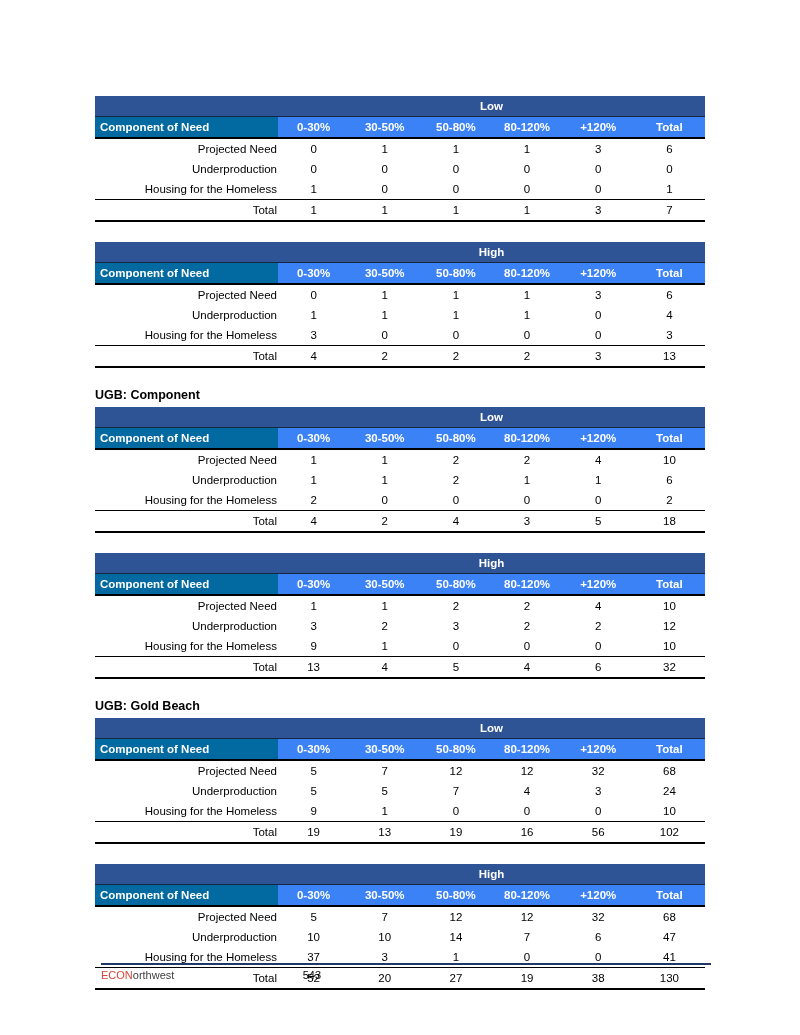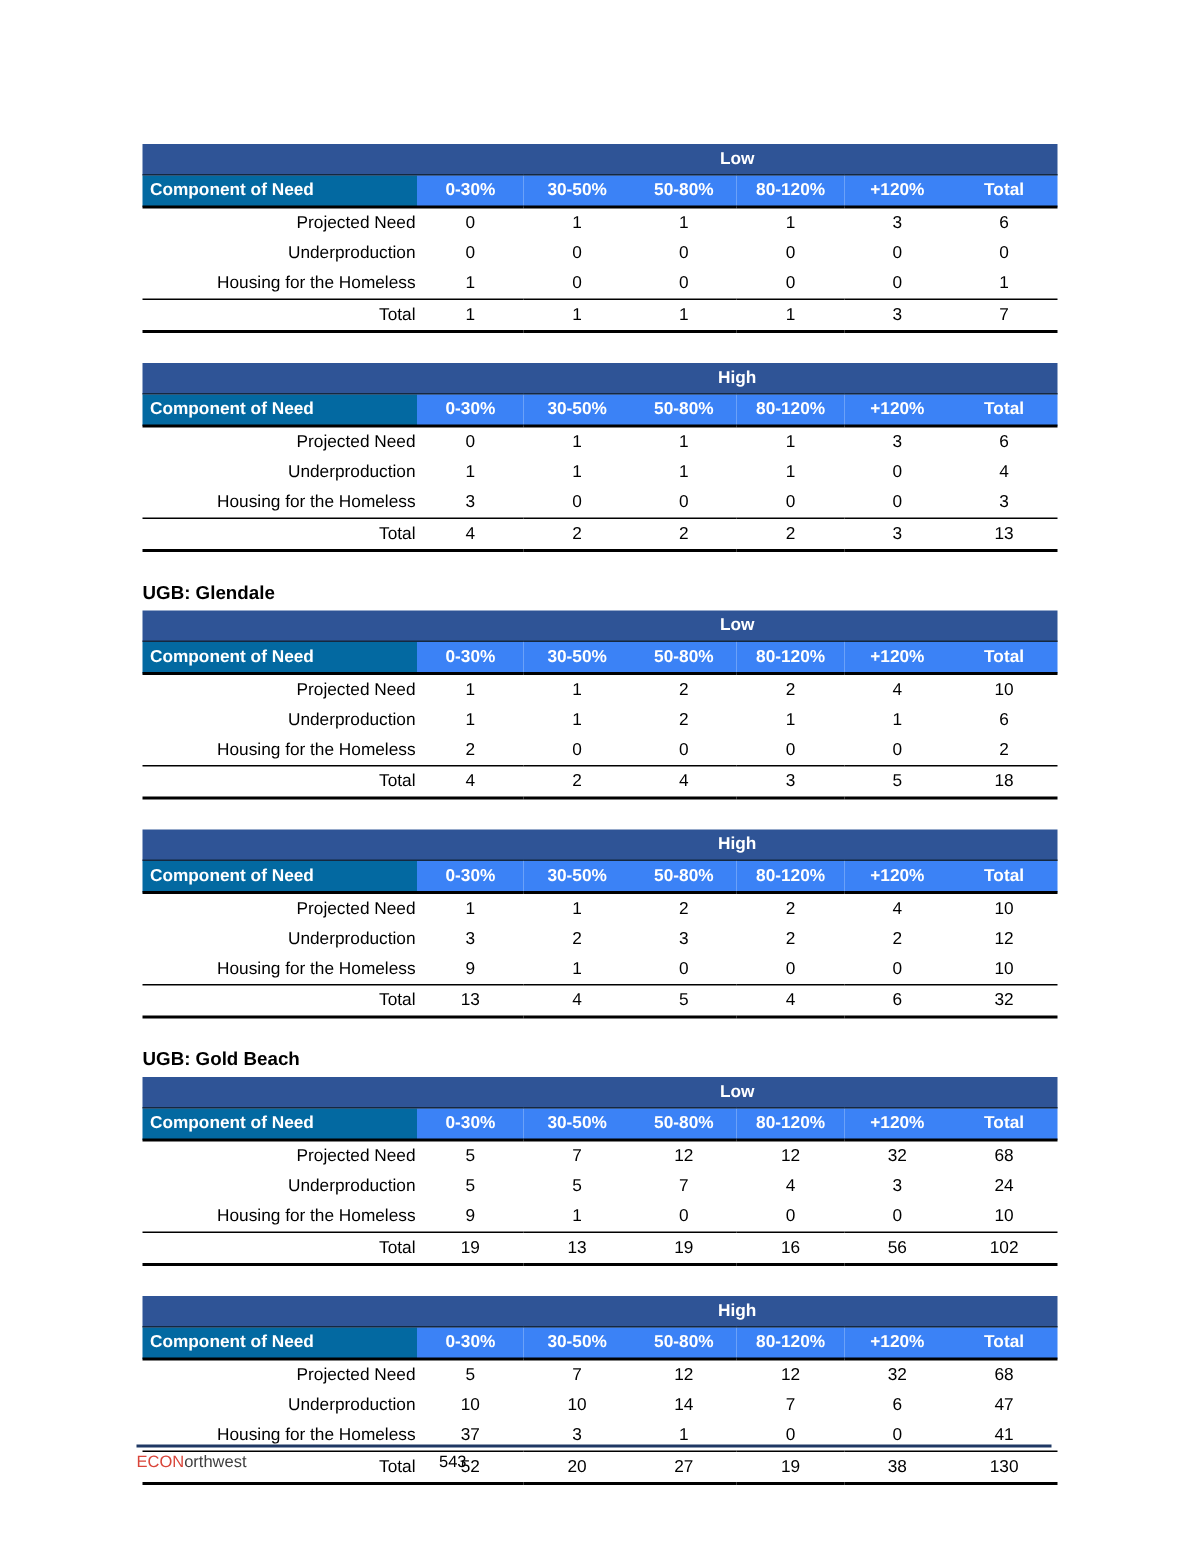--- a/index.html
+++ b/index.html
@@ -47,21 +47,21 @@
   tbody td { height:18px; }
   .row-label { text-align:right; padding-left:5px; }
   .num { text-align:center; }
   .total-row td {
     height:18px;
     border-top:1.5px solid #000;
     border-bottom:2.5px solid #000;
   }
 
   .footer {
-    position:absolute; top:963px; left:91px; width:610px;
+    position:absolute; top:963px; left:101px; width:610px;
     border-top:2px solid #1F3864;
     padding-top:4px;
     display:flex; align-items:flex-start;
     font-size:11px;
   }
   .footer .brand { width:110px; white-space:nowrap; }
   .brand-eco { color:#D9453A; }
   .brand-rest { color:#3F3F3F; }
   .footer-center { flex:1; text-align:center; color:#262626; }
   .page-number { width:110px; text-align:right; color:#000; }
@@ -200,21 +200,21 @@
               <td class="num">2</td>
               <td class="num">2</td>
               <td class="num">2</td>
               <td class="num">3</td>
               <td class="num">13</td>
             </tr>
     </tfoot>
   </table>
 </div>
       <div class="section">
-        <div class="ugb-heading">UGB: Glendale</div>
+        <div class="ugb-heading">UGB: Component</div>
   <table class="needs-table">
     <colgroup>
       <col class="comp-col">
       <col class="num-col">
             <col class="num-col">
             <col class="num-col">
       <col class="num-col">
             <col class="num-col">
             <col class="num-col">
     </colgroup>

